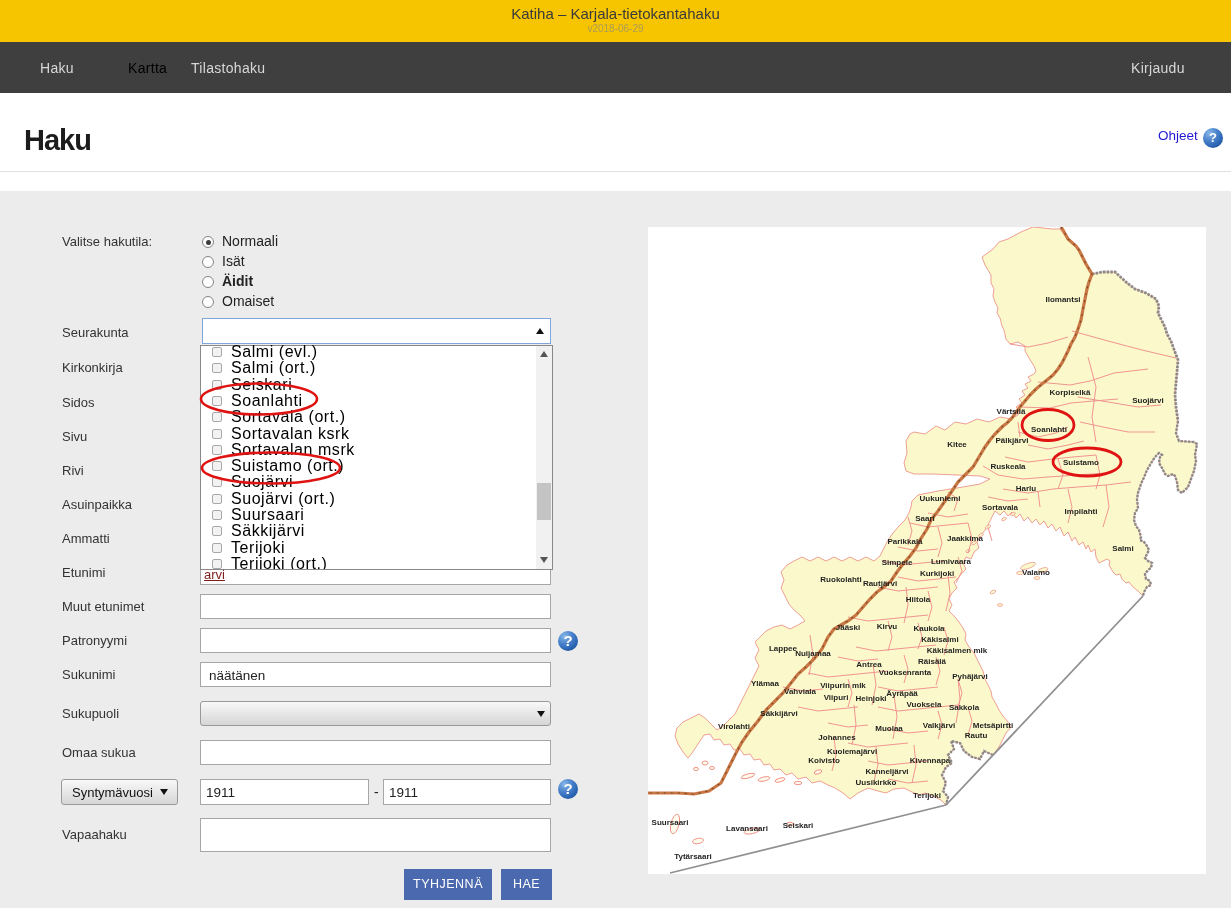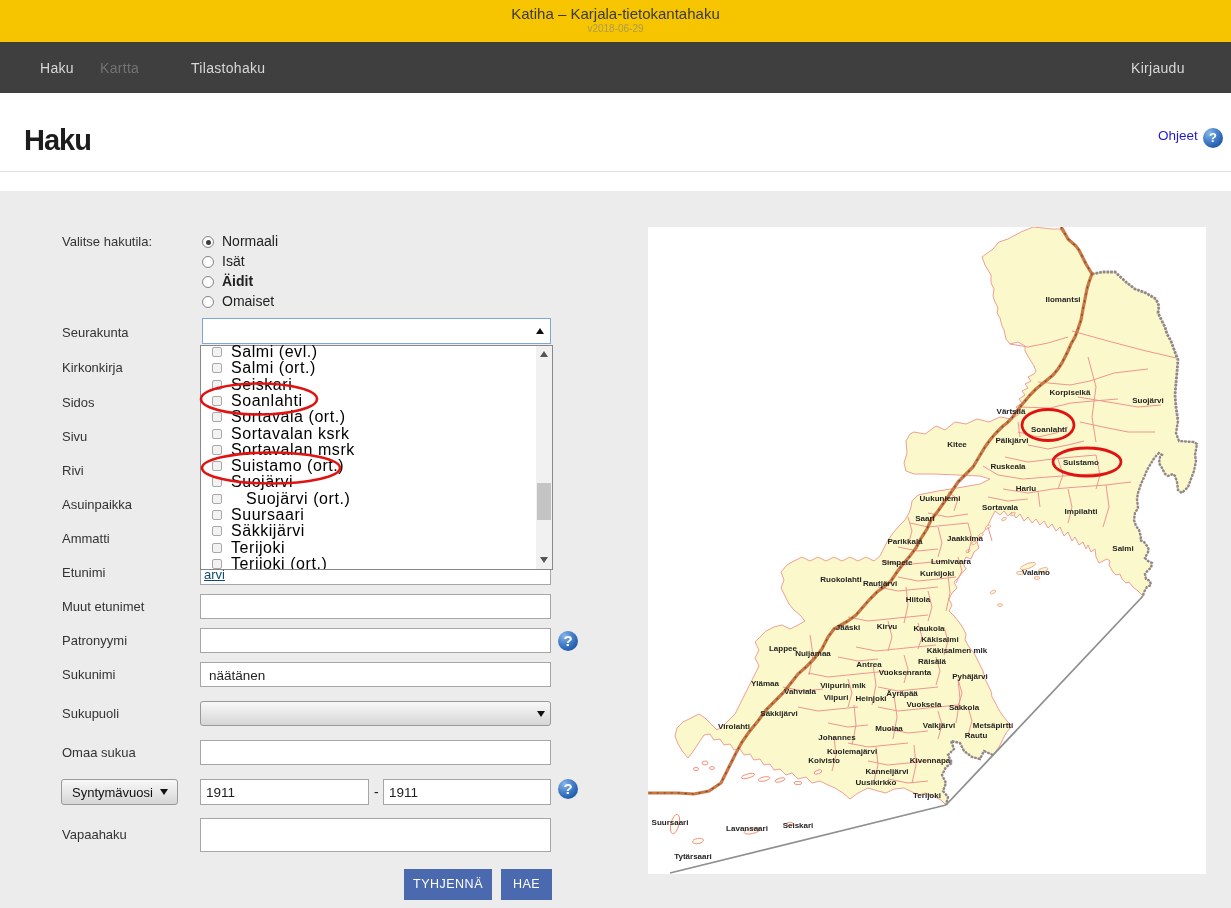--- a/index.html
+++ b/index.html
@@ -14,21 +14,21 @@
 </style>
 </head>
 <body>
 <div id="page">
   <div class="abs" style="left:0;top:0;width:1231px;height:42px;background:#f6c500;"></div>
   <div class="abs" style="left:0;top:5px;width:1231px;text-align:center;font-size:15px;color:#3a3a3a;">Katiha – Karjala-tietokantahaku</div>
   <div class="abs" style="left:0;top:23px;width:1231px;text-align:center;font-size:10px;color:#ab9c55;">v2018-06-29</div>
 
   <div class="abs" style="left:0;top:42px;width:1231px;height:51px;background:#3f3f3f;"></div>
   <div class="abs" style="left:40px;top:60px;font-size:14px;color:#d8d8d8;letter-spacing:0.3px;">Haku</div>
-  <div class="abs" style="left:100px;top:60px;font-size:14px;color:#737373;letter-spacing:0.3px;">Kartta</div>
+  <div class="abs" style="left:128px;top:60px;font-size:14px;color:#000000;letter-spacing:0.3px;">Kartta</div>
   <div class="abs" style="left:191px;top:60px;font-size:14px;color:#d8d8d8;letter-spacing:0.3px;">Tilastohaku</div>
   <div class="abs" style="left:1131px;top:60px;font-size:14px;color:#d8d8d8;letter-spacing:0.3px;">Kirjaudu</div>
 
   <div class="abs" style="left:24px;top:124px;font-size:29px;font-weight:bold;letter-spacing:-1px;color:#1c1c1c;">Haku</div>
   <div class="abs" style="left:1158px;top:128px;font-size:13.5px;color:#2318d1;">Ohjeet</div>
   <div class="qico" style="left:1203px;top:128px;font-size:13px;">?</div>
   <div class="abs" style="left:0;top:171px;width:1231px;height:1px;background:#e0e0e0;"></div>
 
   <div class="abs" style="left:0;top:191px;width:1231px;height:717px;background:#ececec;"></div>
 
@@ -55,21 +55,21 @@
   <div class="lbl" style="left:62px;top:633px;">Patronyymi</div>
   <div class="lbl" style="left:62px;top:667px;">Sukunimi</div>
   <div class="lbl" style="left:62px;top:706px;">Sukupuoli</div>
   <div class="lbl" style="left:62px;top:745px;">Omaa sukua</div>
   <div class="lbl" style="left:62px;top:827px;">Vapaahaku</div>
 
   <div class="abs" style="left:202px;top:318px;width:349px;height:26px;background:#fff;border:1px solid #7ea6dc;"></div>
   <div class="abs" style="left:536px;top:328px;width:0;height:0;border-left:4px solid transparent;border-right:4px solid transparent;border-bottom:6px solid #111;"></div>
 
   <div class="inp" style="left:200px;top:560px;width:351px;height:25px;"></div>
-  <div class="abs" style="left:204px;top:567px;font-size:13px;color:#0c4a6e;text-decoration:underline;">arvi</div>
+  <div class="abs" style="left:204px;top:567px;font-size:13px;color:#7f1d1d;text-decoration:underline;">arvi</div>
   <div class="inp" style="left:200px;top:594px;width:351px;height:25px;"></div>
   <div class="inp" style="left:200px;top:628px;width:351px;height:25px;"></div>
   <div class="qico" style="left:558px;top:631px;">?</div>
   <div class="inp" style="left:200px;top:662px;width:351px;height:25px;"></div>
   <div class="abs" style="left:209px;top:668px;font-size:13.5px;color:#222;">näätänen</div>
 
   <div class="abs" style="left:200px;top:701px;width:351px;height:25px;border:1px solid #999;border-radius:3px;background:linear-gradient(#f8f8f8,#d6d6d6);"></div>
   <div class="abs" style="left:537px;top:711px;width:0;height:0;border-left:4.5px solid transparent;border-right:4.5px solid transparent;border-top:6px solid #111;"></div>
 
   <div class="inp" style="left:200px;top:740px;width:351px;height:25px;"></div>
@@ -122,21 +122,21 @@
 <div style="position:absolute;left:0;top:112.1px;height:16.3px;width:335px;">
         <span style="position:absolute;left:11px;top:4px;width:10px;height:10px;border:1px solid #a8a8a8;border-radius:2px;background:#f2f2f2;"></span>
         <span style="position:absolute;left:30px;top:0px;font-size:16px;letter-spacing:0.55px;color:#000;">Suistamo (ort.)</span>
       </div>
 <div style="position:absolute;left:0;top:128.4px;height:16.3px;width:335px;">
         <span style="position:absolute;left:11px;top:4px;width:10px;height:10px;border:1px solid #a8a8a8;border-radius:2px;background:#f2f2f2;"></span>
         <span style="position:absolute;left:30px;top:0px;font-size:16px;letter-spacing:0.55px;color:#000;">Suojärvi</span>
       </div>
 <div style="position:absolute;left:0;top:144.7px;height:16.3px;width:335px;">
         <span style="position:absolute;left:11px;top:4px;width:10px;height:10px;border:1px solid #a8a8a8;border-radius:2px;background:#f2f2f2;"></span>
-        <span style="position:absolute;left:30px;top:0px;font-size:16px;letter-spacing:0.55px;color:#000;margin-left:15px;">Suojärvi (ort.)</span>
+        <span style="position:absolute;left:30px;top:0px;font-size:16px;letter-spacing:0.55px;color:#000;">Suojärvi (ort.)</span>
       </div>
 <div style="position:absolute;left:0;top:161.0px;height:16.3px;width:335px;">
         <span style="position:absolute;left:11px;top:4px;width:10px;height:10px;border:1px solid #a8a8a8;border-radius:2px;background:#f2f2f2;"></span>
         <span style="position:absolute;left:30px;top:0px;font-size:16px;letter-spacing:0.55px;color:#000;">Suursaari</span>
       </div>
 <div style="position:absolute;left:0;top:177.3px;height:16.3px;width:335px;">
         <span style="position:absolute;left:11px;top:4px;width:10px;height:10px;border:1px solid #a8a8a8;border-radius:2px;background:#f2f2f2;"></span>
         <span style="position:absolute;left:30px;top:0px;font-size:16px;letter-spacing:0.55px;color:#000;">Säkkijärvi</span>
       </div>
 <div style="position:absolute;left:0;top:193.6px;height:16.3px;width:335px;">

